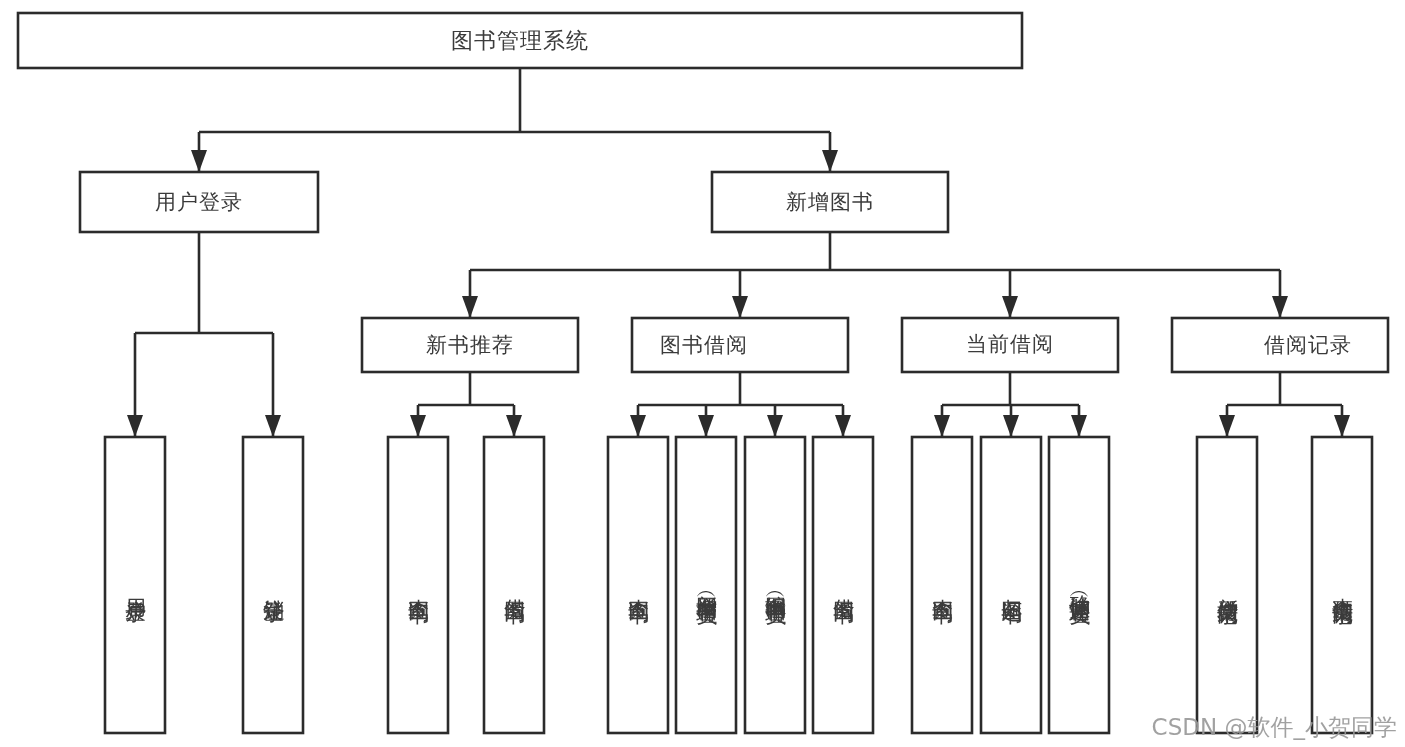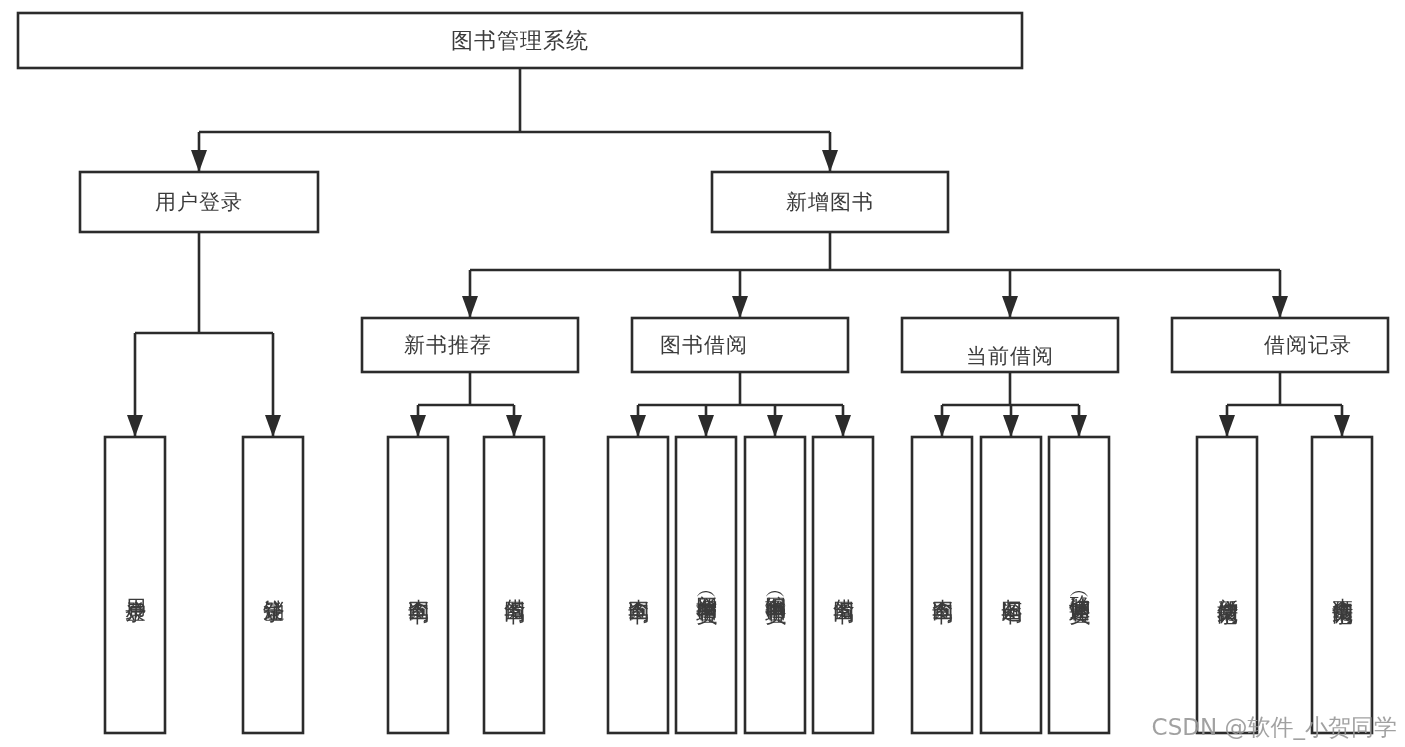--- a/index.html
+++ b/index.html
@@ -180,21 +180,21 @@
       </div>
       <div class="vtext-wrap" style="left: 105px; top: 437px; width: 60px; height: 296px;">
         <span class="vtext">用户登录</span>
       </div>
       <div class="vtext-wrap" style="left: 243px; top: 437px; width: 60px; height: 296px;">
         <span class="vtext">注销登录</span>
       </div>
       <div class="htext-wrap" style="left: 712px; top: 172px; width: 236px; height: 60px;">
         <span class="htext">新增图书</span>
       </div>
-      <div class="htext-wrap" style="left: 340px; top: 318px; width: 216px; height: 54px;">
+      <div class="htext-wrap" style="left: 362px; top: 318px; width: 216px; height: 54px;">
         <span class="htext">新书推荐</span>
       </div>
       <div class="vtext-wrap" style="left: 388px; top: 437px; width: 60px; height: 296px;">
         <span class="vtext">查询图书</span>
       </div>
       <div class="vtext-wrap" style="left: 484px; top: 437px; width: 60px; height: 296px;">
         <span class="vtext">借阅图书</span>
       </div>
       <div class="htext-wrap" style="left: 616px; top: 318px; width: 176px; height: 54px;">
         <span class="htext">图书借阅</span>
@@ -204,21 +204,21 @@
       </div>
       <div class="vtext-wrap" style="left: 676px; top: 437px; width: 60px; height: 296px;">
         <span class="vtext">新增图书（管理员）</span>
       </div>
       <div class="vtext-wrap" style="left: 745px; top: 437px; width: 60px; height: 296px;">
         <span class="vtext">编辑图书（管理员）</span>
       </div>
       <div class="vtext-wrap" style="left: 813px; top: 437px; width: 60px; height: 296px;">
         <span class="vtext">借阅图书</span>
       </div>
-      <div class="htext-wrap" style="left: 902px; top: 332px; width: 216px; height: 48px;">
+      <div class="htext-wrap" style="left: 902px; top: 320px; width: 216px; height: 48px;">
         <span class="htext">当前借阅</span>
       </div>
       <div class="vtext-wrap" style="left: 912px; top: 437px; width: 60px; height: 296px;">
         <span class="vtext">查询图书</span>
       </div>
       <div class="vtext-wrap" style="left: 981px; top: 437px; width: 60px; height: 296px;">
         <span class="vtext">归还图书</span>
       </div>
       <div class="vtext-wrap" style="left: 1049px; top: 437px; width: 60px; height: 296px;">
         <span class="vtext">确认归还（管理员）</span>

